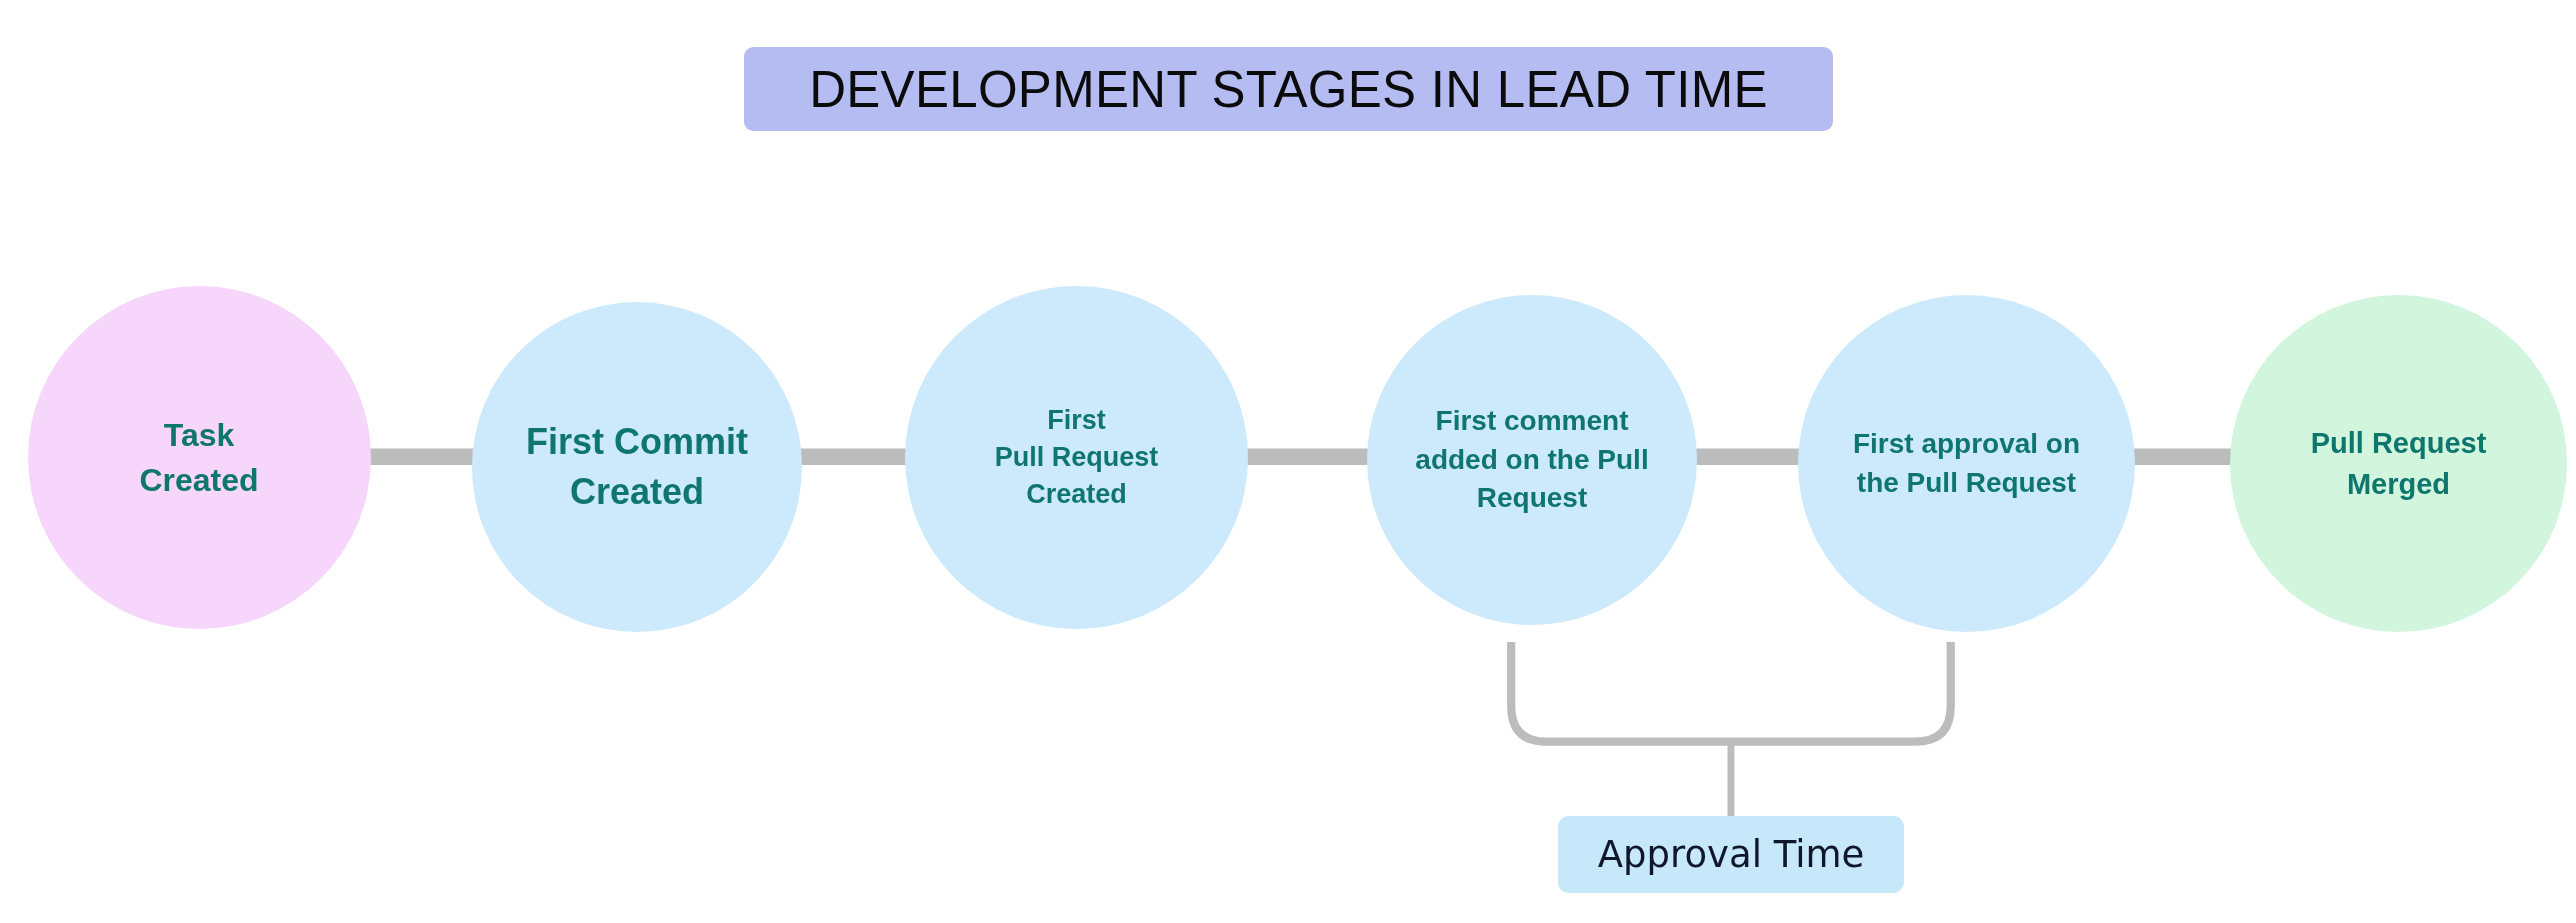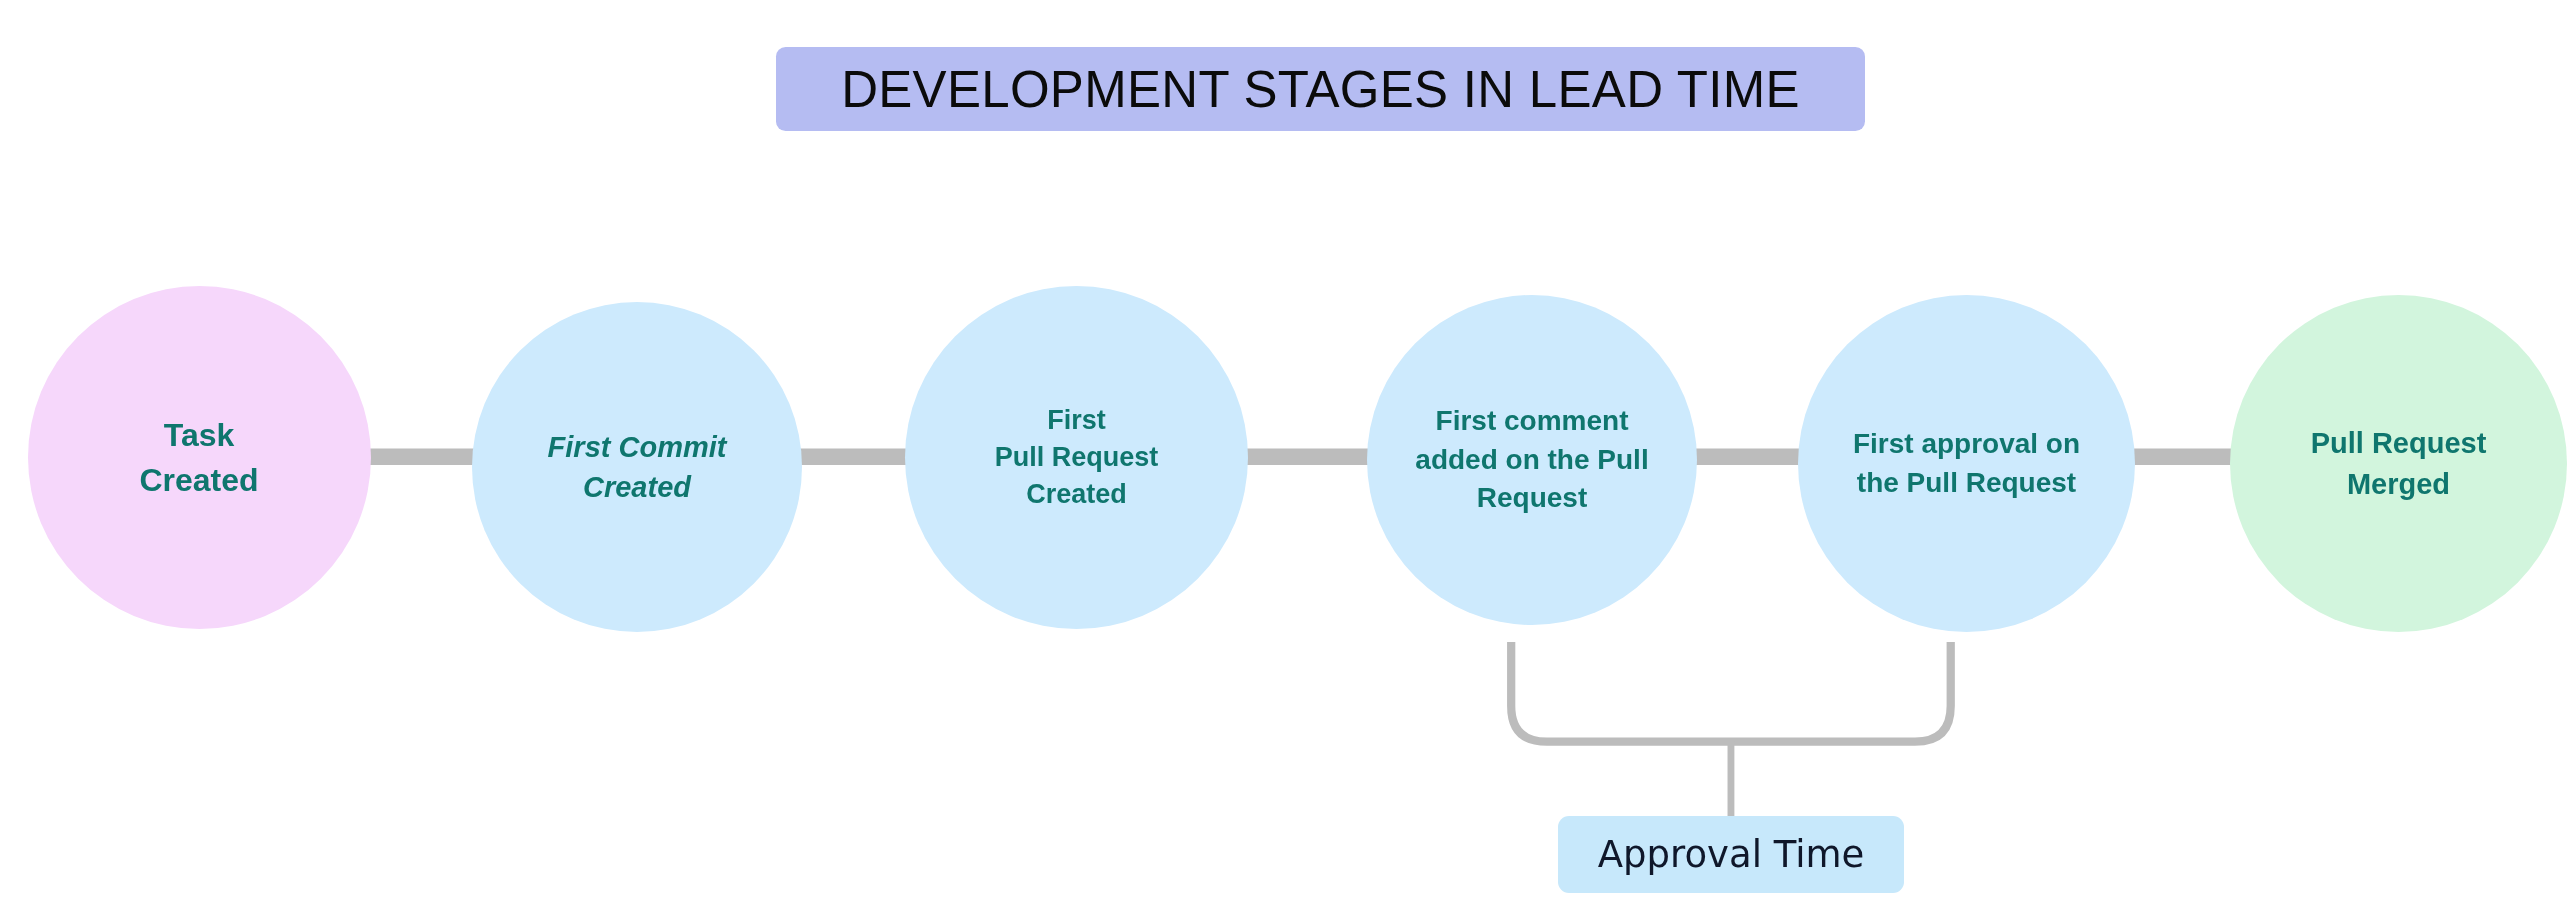--- a/index.html
+++ b/index.html
@@ -26,21 +26,20 @@
     left: 744px;
     top: 47px;
     width: 1089px;
     height: 84px;
     background: #b5bcf2;
     border-radius: 9.6px;
     display: flex;
     align-items: center;
     justify-content: center;
     box-sizing: border-box;
-    margin-left: 32px;
   }
   .title-text {
     font-family: "Liberation Sans", sans-serif;
     font-size: 51px;
     font-weight: 400;
     letter-spacing: 0.3px;
     color: #0b0b0b;
     white-space: nowrap;
     line-height: 1;
   }
@@ -76,21 +75,21 @@
 
   
   .stage-1 { left: 27.5px;   top: 286px; width: 343px; height: 343px; background: #f6d7fb; }
   .stage-2 { left: 472px;  top: 302px; width: 330px; height: 330px; background: #cdeafd; }
   .stage-3 { left: 905px; top: 286px; width: 343px; height: 343px; background: #cdeafd; }
   .stage-4 { left: 1367px; top: 295px; width: 330px; height: 330px; background: #cdeafd; }
   .stage-5 { left: 1798px; top: 295px; width: 337px; height: 337px; background: #cdeafd; }
   .stage-6 { left: 2230px; top: 295px; width: 337px; height: 337px; background: #d2f5dd; }
 
   .stage-1 .stage-label { font-size: 32px; }
-  .stage-2 .stage-label { font-size: 29px; font-style: italic; }
+  .stage-2 .stage-label { font-size: 36px; }
   .stage-3 .stage-label { font-size: 27px; }
   .stage-4 .stage-label { font-size: 28px; }
   .stage-5 .stage-label { font-size: 28px; }
   .stage-6 .stage-label { font-size: 29px; }
 
   
   .callout-box {
     position: absolute;
     left: 1558px;
     top: 816px;

